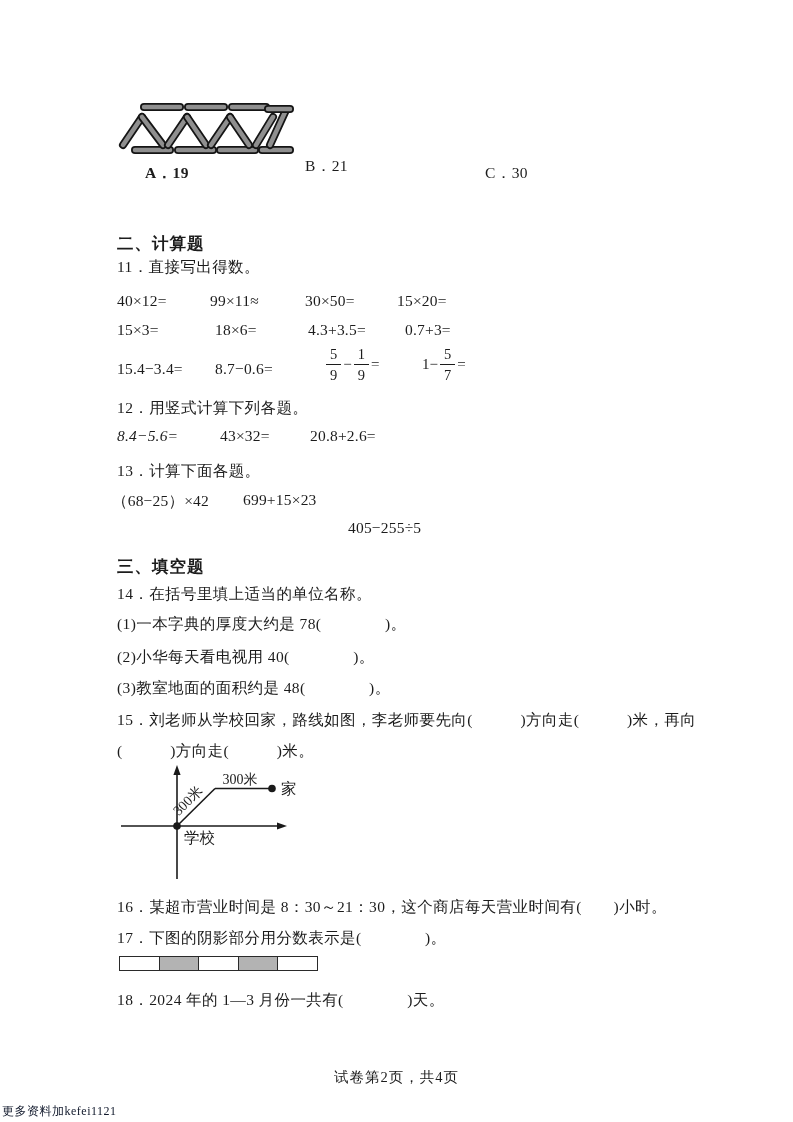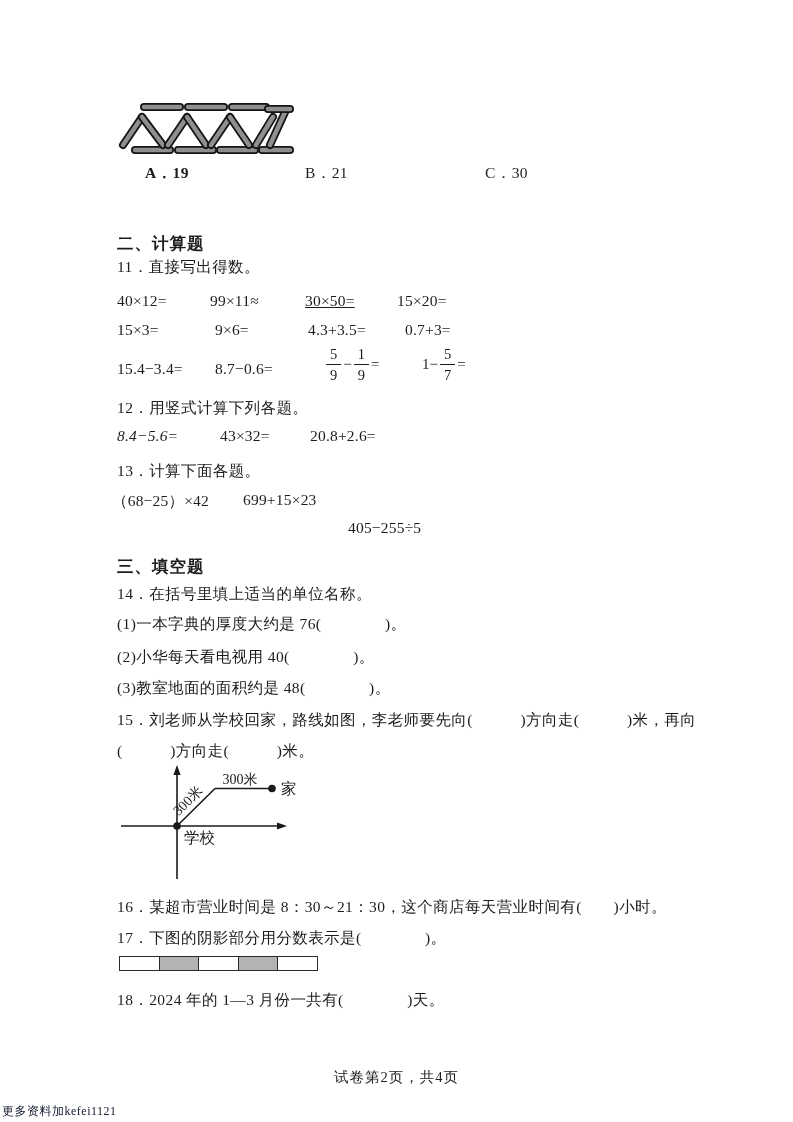--- a/index.html
+++ b/index.html
@@ -62,33 +62,33 @@
       <line x1="78" y1="14" x2="114" y2="14" stroke="#151515" stroke-width="8" stroke-linecap="round"></line>
       <line x1="78" y1="14" x2="114" y2="14" stroke="#8f8f8f" stroke-width="4.5" stroke-linecap="round"></line>
       <line x1="122" y1="14" x2="156" y2="14" stroke="#151515" stroke-width="8" stroke-linecap="round"></line>
       <line x1="122" y1="14" x2="156" y2="14" stroke="#8f8f8f" stroke-width="4.5" stroke-linecap="round"></line>
       <line x1="158" y1="16" x2="180" y2="16" stroke="#151515" stroke-width="8" stroke-linecap="round"></line>
       <line x1="158" y1="16" x2="180" y2="16" stroke="#8f8f8f" stroke-width="4.5" stroke-linecap="round"></line>
     </svg>
 </div>
 
 <div class="abs t" style="left:145px;top:163px;font-weight:bold;">A．19</div>
-<div class="abs t" style="left:305px;top:163px;">B．21</div>
+<div class="abs t" style="left:305px;top:156px;">B．21</div>
 <div class="abs t" style="left:485px;top:163px;">C．30</div>
 
 <div class="abs sec" style="left:117px;top:233px;">二、计算题</div>
 
 <div class="abs t" style="left:117px;top:257px;">11．直接写出得数。</div>
 <div class="abs expr" style="left:117px;top:292px;">40×12=</div>
 <div class="abs expr" style="left:210px;top:292px;">99×11≈</div>
-<div class="abs expr" style="left:305px;top:292px;text-decoration:underline;">30×50=</div>
+<div class="abs expr" style="left:305px;top:292px;">30×50=</div>
 <div class="abs expr" style="left:397px;top:292px;">15×20=</div>
 
 <div class="abs expr" style="left:117px;top:321px;">15×3=</div>
-<div class="abs expr" style="left:215px;top:321px;">9×6=</div>
+<div class="abs expr" style="left:215px;top:321px;">18×6=</div>
 <div class="abs expr" style="left:308px;top:321px;">4.3+3.5=</div>
 <div class="abs expr" style="left:405px;top:321px;">0.7+3=</div>
 
 <div class="abs expr" style="left:117px;top:360px;">15.4−3.4=</div>
 <div class="abs expr" style="left:215px;top:360px;">8.7−0.6=</div>
 <div class="abs fracline" style="left:326px;top:347px;">
   <span class="frac">
     <span class="num">5</span>
     <span class="fbar"></span>
     <span class="den">9</span>
@@ -117,21 +117,21 @@
 <div class="abs expr" style="left:310px;top:427px;">20.8+2.6=</div>
 
 <div class="abs t" style="left:117px;top:461px;">13．计算下面各题。</div>
 <div class="abs expr" style="left:112px;top:491px;">（68−25）×42</div>
 <div class="abs expr" style="left:243px;top:491px;">699+15×23</div>
 <div class="abs expr" style="left:348px;top:491px;margin-top:28px;">405−255÷5</div>
 
 <div class="abs sec" style="left:117px;top:556px;">三、填空题</div>
 
 <div class="abs t" style="left:117px;top:584px;">14．在括号里填上适当的单位名称。</div>
-<div class="abs t" style="left:117px;top:614px;">(1)一本字典的厚度大约是 76(　　　　)。</div>
+<div class="abs t" style="left:117px;top:614px;">(1)一本字典的厚度大约是 78(　　　　)。</div>
 <div class="abs t" style="left:117px;top:647px;">(2)小华每天看电视用 40(　　　　)。</div>
 <div class="abs t" style="left:117px;top:678px;">(3)教室地面的面积约是 48(　　　　)。</div>
 
 <div class="abs t" style="left:117px;top:710px;">15．刘老师从学校回家，路线如图，李老师要先向(　　　)方向走(　　　)米，再向</div>
 <div class="abs t" style="left:117px;top:741px;">(　　　)方向走(　　　)米。</div>
 
 <div class="abs" style="left:110px;top:762px;">
   <svg width="200" height="125" viewBox="0 0 200 125">
 
     <line x1="67" y1="10" x2="67" y2="117" stroke="#1a1a1a" stroke-width="1.6"></line>

